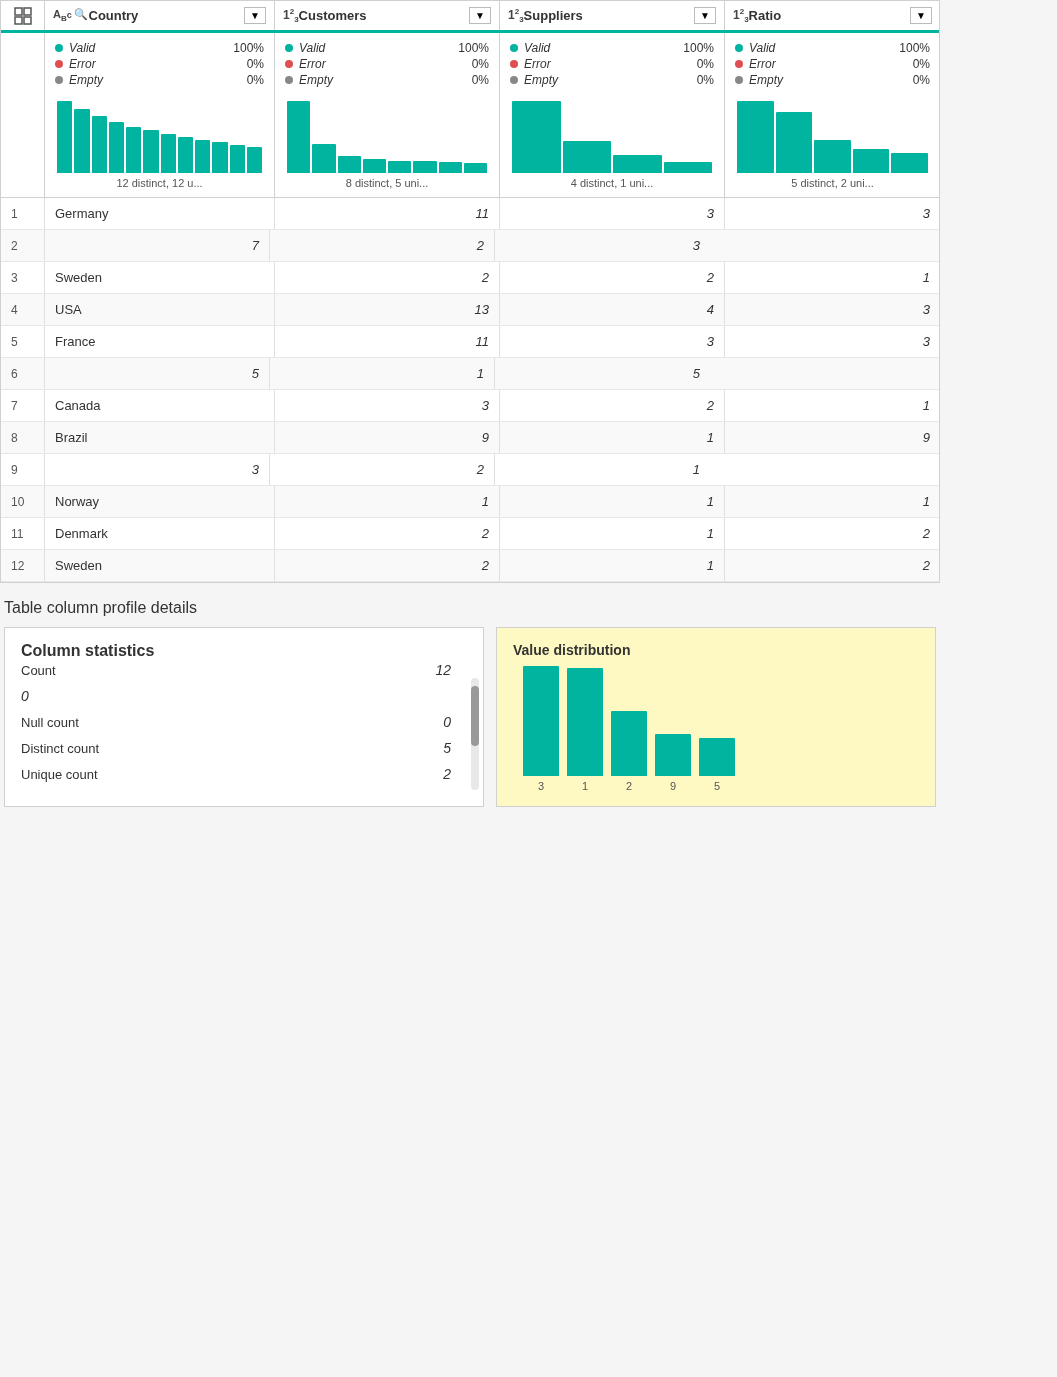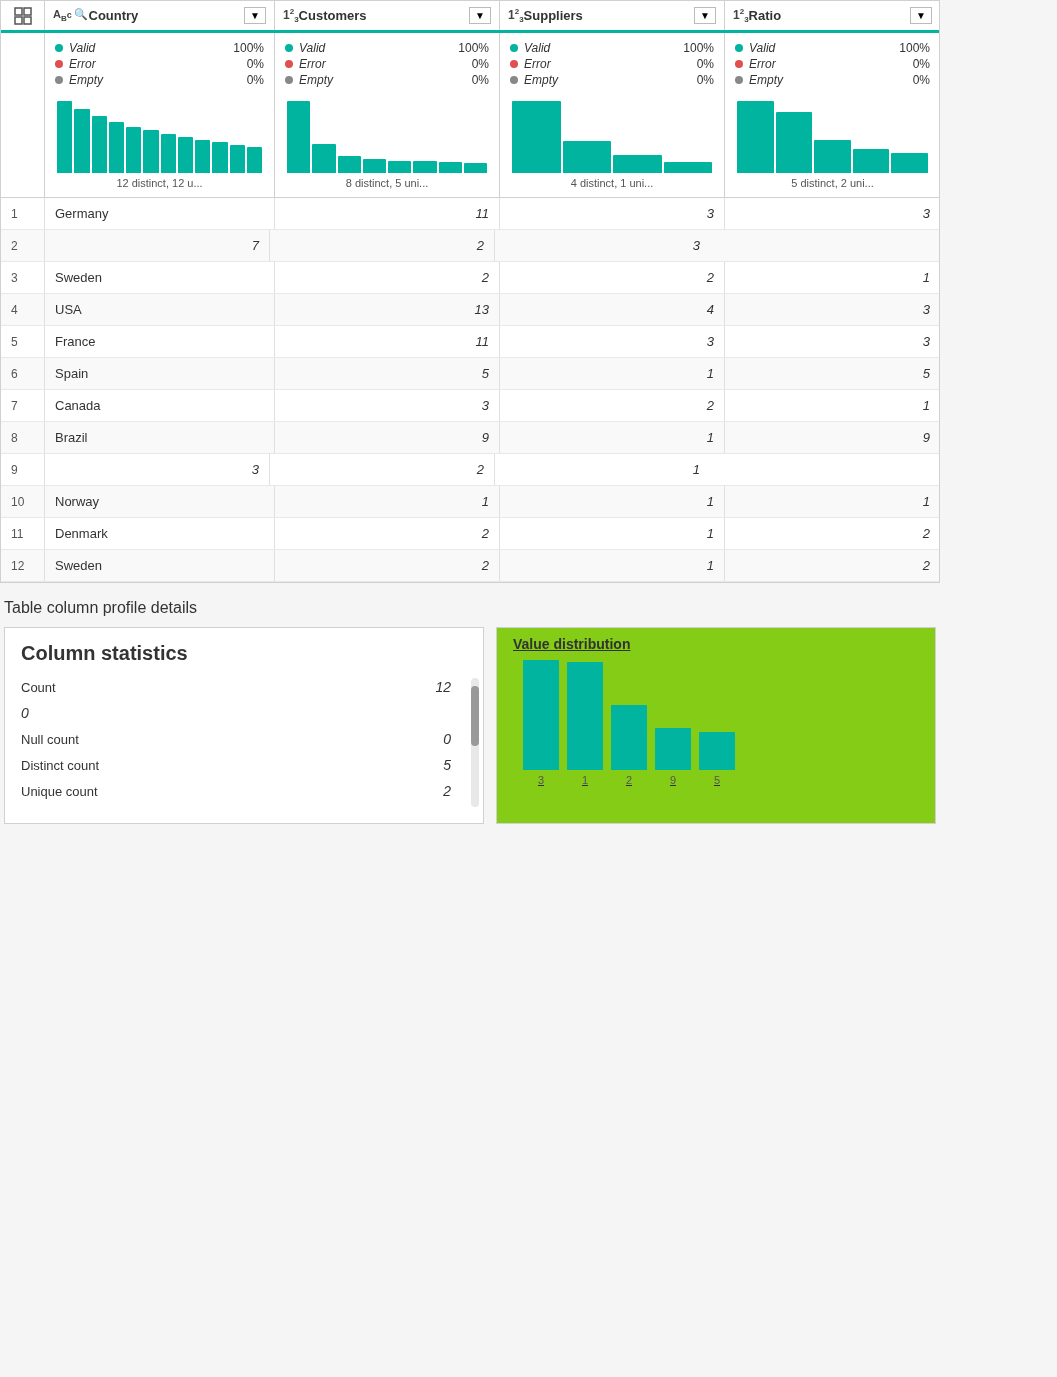--- a/index.html
+++ b/index.html
@@ -44,29 +44,29 @@
     .data-cell:last-child { border-right: none; }
     .data-cell.num { justify-content: flex-end; font-style: italic; }
     .data-cell.idx { justify-content: flex-start; color: #555; font-size: 12px; width: 44px; min-width: 44px; }
 
     
     .profile-section { padding: 16px 0 0 0; background: #f5f5f5; }
     .profile-title { font-size: 16px; font-weight: 400; color: #333; padding: 0 10px 10px 4px; }
     .profile-panels { display: flex; gap: 12px; padding: 0 4px; }
 
     .col-stats-panel { background: #fff; border: 1px solid #d0d0d0; padding: 14px 16px; flex: 0 0 480px; position: relative; }
-    .col-stats-panel h3 { font-size: 20px; font-weight: 700; margin-bottom: 14px; }
+    .col-stats-panel h3 { font-size: 16px; font-weight: 700; margin-bottom: 2px; }
     .stat-row { display: flex; align-items: center; margin-bottom: 10px; font-size: 13px; gap: 8px; }
     .stat-row .s-label { flex: 1; color: #333; }
     .stat-row .s-value { font-style: italic; font-size: 14px; text-align: right; margin-right: 16px; }
 
     .scrollbar-track { position: absolute; right: 4px; top: 50px; bottom: 16px; width: 8px; background: #e8e8e8; border-radius: 4px; }
     .scrollbar-thumb { width: 8px; height: 60px; background: #999; border-radius: 4px; position: absolute; top: 8px; }
 
-    .val-dist-panel { background: #84cc16; border: 1px solid #d0d0d0; padding: 8px 16px; flex: 1; text-decoration: underline; }
+    .val-dist-panel { background: #fef9c3; border: 1px solid #d0d0d0; padding: 14px 16px; flex: 1; }
     .val-dist-panel h3 { font-size: 14px; font-weight: 700; margin-bottom: 14px; }
     .dist-chart { display: flex; align-items: flex-end; gap: 8px; height: 120px; padding: 0 10px; }
     .dist-bar-wrap { display: flex; flex-direction: column; align-items: center; gap: 4px; }
     .dist-bar { background: #00b4a0; border-radius: 1px 1px 0 0; width: 36px; }
     .dist-label { font-size: 11px; color: #555; }
 
     .header-icon { font-size: 11px; color: #444; }
   </style>
 </head>
 <body>
@@ -251,21 +251,20 @@
   </div>
       <div class="data-row">
     <div class="data-cell idx">5</div>
     <div class="data-cell col-country">France</div>
     <div class="data-cell col-customers num">11</div>
     <div class="data-cell col-suppliers num">3</div>
     <div class="data-cell col-ratio num">3</div>
   </div>
       <div class="data-row">
     <div class="data-cell idx">6</div>
-    <div class="data-cell col-country">Spain</div>
     <div class="data-cell col-customers num">5</div>
     <div class="data-cell col-suppliers num">1</div>
     <div class="data-cell col-ratio num">5</div>
   </div>
       <div class="data-row">
     <div class="data-cell idx">7</div>
     <div class="data-cell col-country">Canada</div>
     <div class="data-cell col-customers num">3</div>
     <div class="data-cell col-suppliers num">2</div>
     <div class="data-cell col-ratio num">1</div>

